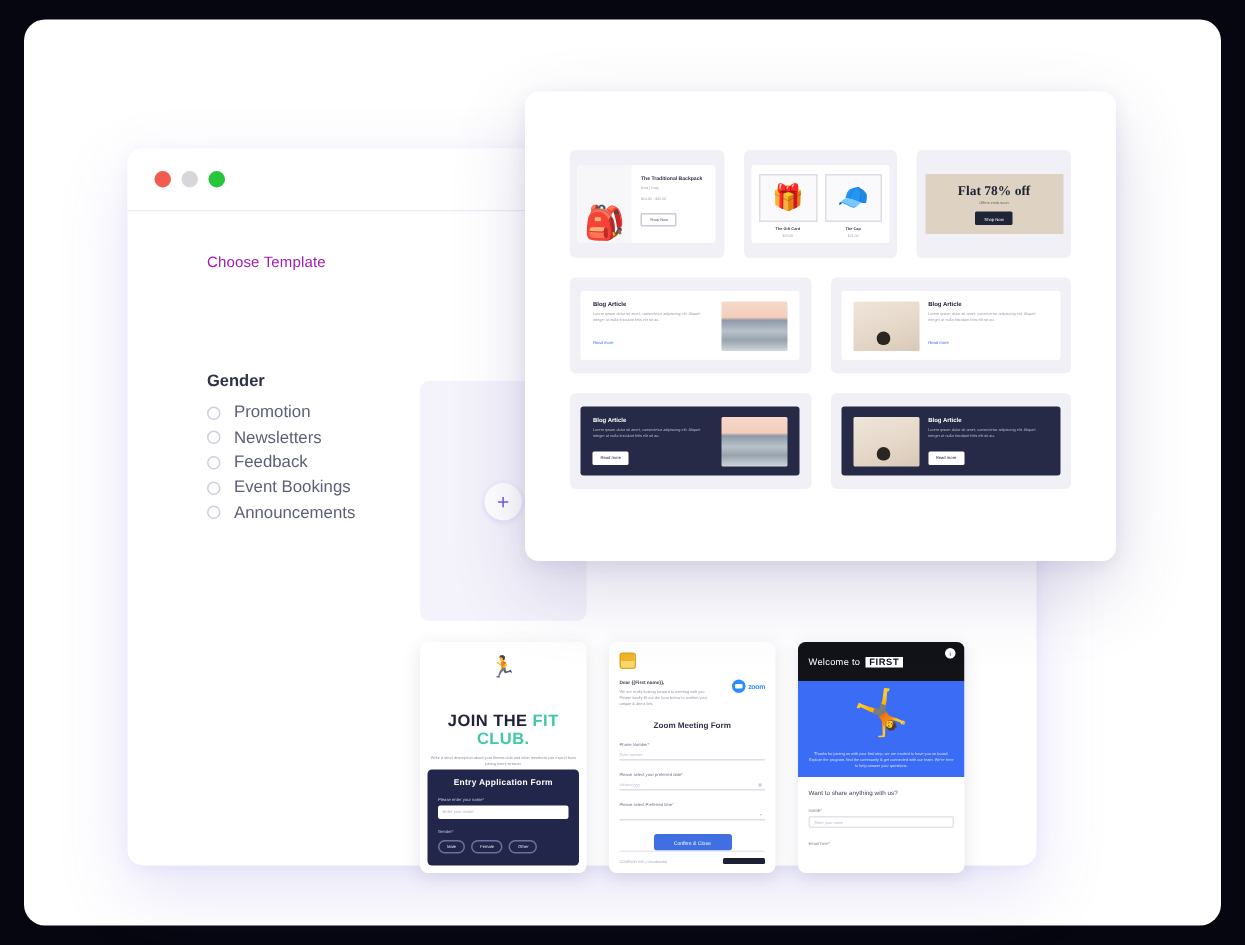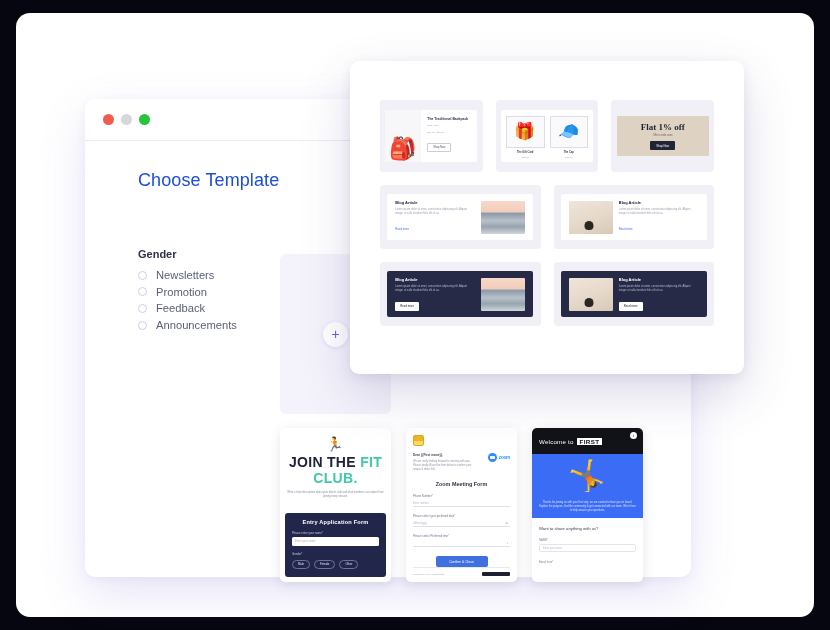--- a/index.html
+++ b/index.html
@@ -42,22 +42,22 @@
   .dot { width: 11px; height: 11px; border-radius: 50%; }
   .dot.red { background: #f15b50; }
   .dot.amber { background: #d6d6db; }
   .dot.green { background: #25c53c; }
 
   .window-body { position: relative; height: 436px; }
 
   .panel-title {
     position: absolute;
     left: 53px; top: 29px;
-    font-size: 18px;
-    color: #1d4ed8;
+    font-size: 10px;
+    color: #a21caf;
     letter-spacing: .1px;
   }
   .filter-label {
     position: absolute;
     left: 53px; top: 107px;
     font-size: 11px;
     font-weight: bold;
     color: #2e3147;
   }
   .filter-list {
@@ -130,22 +130,22 @@
     overflow: hidden;
   }
   .thumb.t1 { left: 195px; }
   .thumb.t2 { left: 321px; }
   .thumb.t3 { left: 447px; }
 
   
   .fc-top { padding: 8px 7px 0; text-align: center; }
   .fc-runner { font-size: 14px; line-height: 16px; color: #20223a; }
   .fc-head {
-    font-size: 14px; font-weight: bold; letter-spacing: .3px;
-    color: #20223a; margin-top: 2px;
+    font-size: 11px; font-weight: bold; letter-spacing: .3px;
+    color: #20223a; margin-top: 23px;
   }
   .fc-head .hi { color: #3ec9a7; }
   .fc-sub {
     margin-top: 5px; font-size: 2.6px; line-height: 4.4px;
     color: #8b8fa3;
   }
   .fc-art {
     height: 30px; margin-top: 4px;
     display: flex; align-items: flex-end; justify-content: center; gap: 3px;
   }
@@ -377,29 +377,33 @@
     </div>
 
     <div class="window-body">
 
       <div class="panel-title">Choose Template</div>
       <div class="filter-label">Gender</div>
 
       <ul class="filter-list">
         <li class="filter-item">
           <span class="radio"></span>
+          <span class="flabel">Promotion</span>
+        </li>
+        <li class="filter-item">
+          <span class="radio"></span>
           <span class="flabel">Newsletters</span>
         </li>
         <li class="filter-item">
           <span class="radio"></span>
-          <span class="flabel">Promotion</span>
+          <span class="flabel">Feedback</span>
         </li>
         <li class="filter-item">
           <span class="radio"></span>
-          <span class="flabel">Feedback</span>
+          <span class="flabel">Event Bookings</span>
         </li>
         <li class="filter-item">
           <span class="radio"></span>
           <span class="flabel">Announcements</span>
         </li>
       </ul>
 
       <div class="add-card">
         <div class="add-btn">+</div>
       </div>
@@ -525,21 +529,21 @@
             <div class="tp-col">
               <div class="tp-box">🧢</div>
               <div class="tp-n">The Cap</div>
               <div class="tp-pr">$21.00</div>
             </div>
           </div>
         </div>
 
         <div class="bcell c3">
           <div class="sale">
-            <div class="sale-h">Flat 1% off</div>
+            <div class="sale-h">Flat 78% off</div>
             <div class="sale-s">Offers ends soon</div>
             <div class="sale-b">Shop Now</div>
           </div>
         </div>
 
       </div>
 
       <div class="brow r2">
 
         <div class="bcell">

